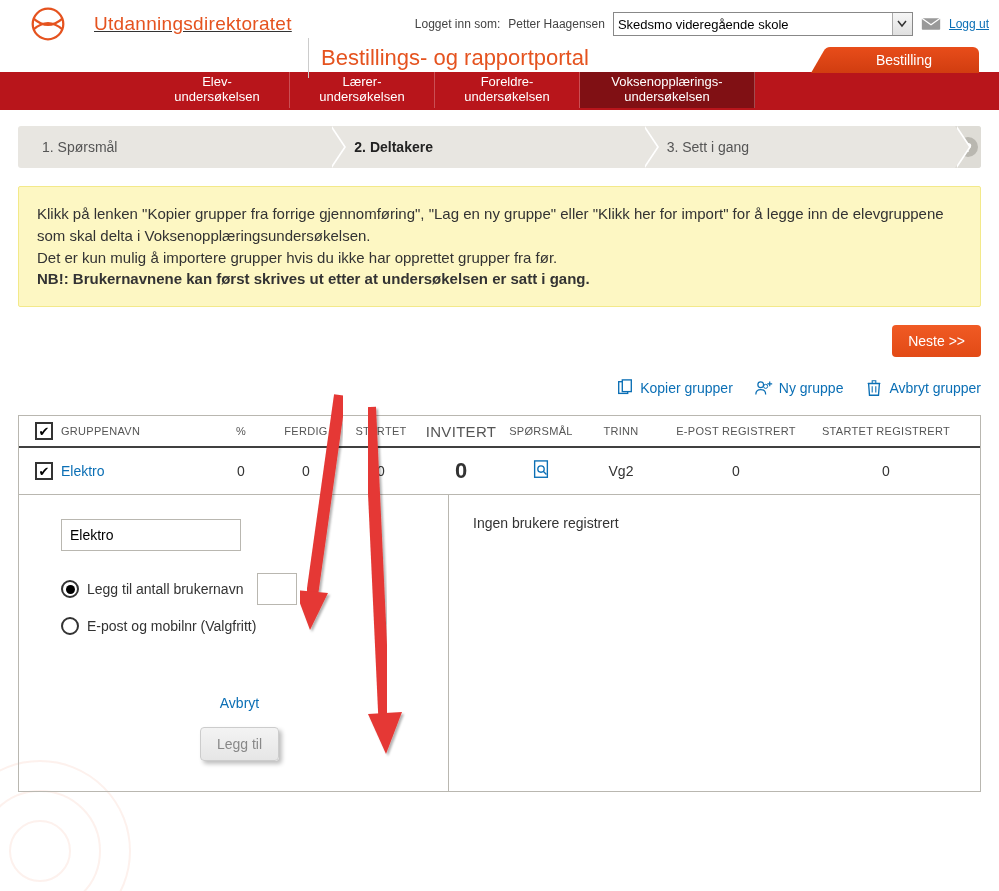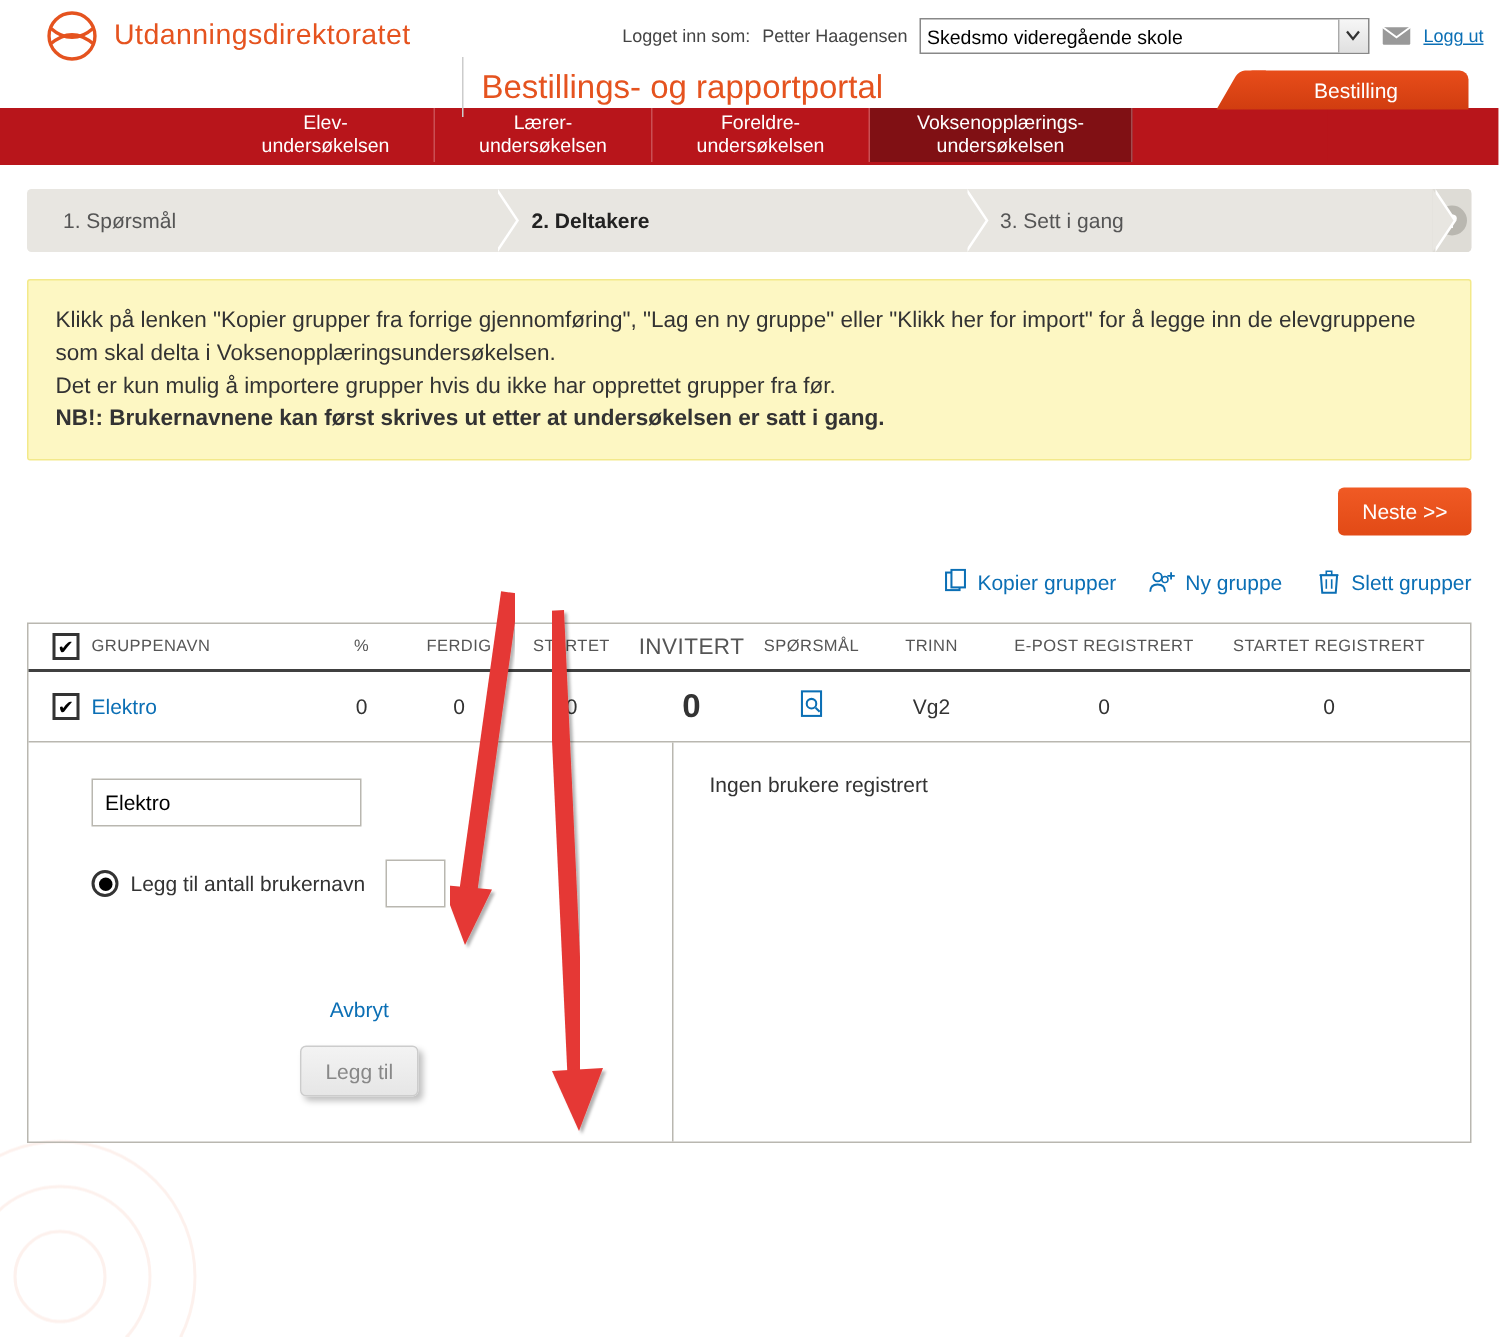--- a/index.html
+++ b/index.html
@@ -1,20 +1,20 @@
 <!DOCTYPE html>
 <html><head>
 <meta charset="utf-8">
 <style>
   * { box-sizing: border-box; margin: 0; padding: 0; }
   body { font-family: Arial, sans-serif; font-size: 13px; color: #333; background: #fff; width: 999px; }
   
   
   .topbar { display: flex; align-items: center; padding: 4px 10px 0 30px; height: 44px; }
-  .logo-area { display: flex; align-items: center; gap: 10px; }
+  .logo-area { display: flex; align-items: center; gap: 28px; text-decoration: underline; }
   .logo-mark { width: 36px; height: 36px; }
   .logo-text { color: #e5531f; font-size: 19px; letter-spacing: 0.3px; }
   .divider-v { width: 1px; height: 40px; background: #ccc; margin: 0 12px 0 18px; }
   .portal-title { color: #e5531f; font-size: 22px; font-weight: 400; }
   .spacer { flex: 1; }
   .login-info { display: flex; align-items: center; gap: 8px; font-size: 12px; color: #444; }
   .school-select { width: 300px; height: 24px; border: 1px solid #888; background: #fff; font-size: 13px; padding: 0 20px 0 4px; appearance: none; position: relative; }
   .select-wrap { position: relative; }
   .select-chevron { position: absolute; right: 1px; top: 1px; width: 20px; height: 22px; background: linear-gradient(#f6f6f6,#e0e0e0); border-left: 1px solid #aaa; display:flex; align-items:center; justify-content:center; pointer-events:none; }
   .mail-icon { width: 20px; height: 14px; }
@@ -214,21 +214,21 @@
           <circle cx="13" cy="8" r="2.5" fill="none" stroke="#0b6fb5" stroke-width="1.2"></circle>
           <path d="M18 2 L18 8 M15 5 L21 5" stroke="#0b6fb5" stroke-width="1.5"></path>
         </svg>
       <span>Ny gruppe</span>
     </div>
     <div class="action-link">
       <svg viewBox="0 0 18 20">
           <path d="M3 5 L15 5 L14 18 L4 18 Z" fill="none" stroke="#0b6fb5" stroke-width="1.5"></path>
           <path d="M2 5 L16 5 M7 2 L11 2 L11 5 L7 5 Z M7 8 L7 15 M11 8 L11 15" fill="none" stroke="#0b6fb5" stroke-width="1.2"></path>
         </svg>
-      <span>Slett grupper</span>
+      <span>Avbryt grupper</span>
     </div>
   </div>
 
   <div class="table-wrap">
     <div class="thead">
       <div class="col-check">
           <span class="checkbox checked"></span>
         </div>
       <div class="col-name">GRUPPENAVN</div>
       <div class="col-pct">%</div>
@@ -261,20 +261,24 @@
       <div class="col-mobil">0</div>
     </div>
 
     <div class="expand">
       <div class="expand-left">
         <input class="text-input" value="Elektro" style="">
         <div class="radio-row">
           <span class="radio selected"></span>
           <span>Legg til antall brukernavn</span>
           <input class="small-input" value="" style="">
+        </div>
+        <div class="radio-row" style="margin-top:12px;">
+          <span class="radio"></span>
+          <span>E-post og mobilnr (Valgfritt)</span>
         </div>
         <div class="panel-actions">
           <span class="link-cancel">Avbryt</span>
           <button class="btn-gray">Legg til</button>
         </div>
       </div>
       <div class="expand-right">
         <span>Ingen brukere registrert</span>
       </div>
     </div>

